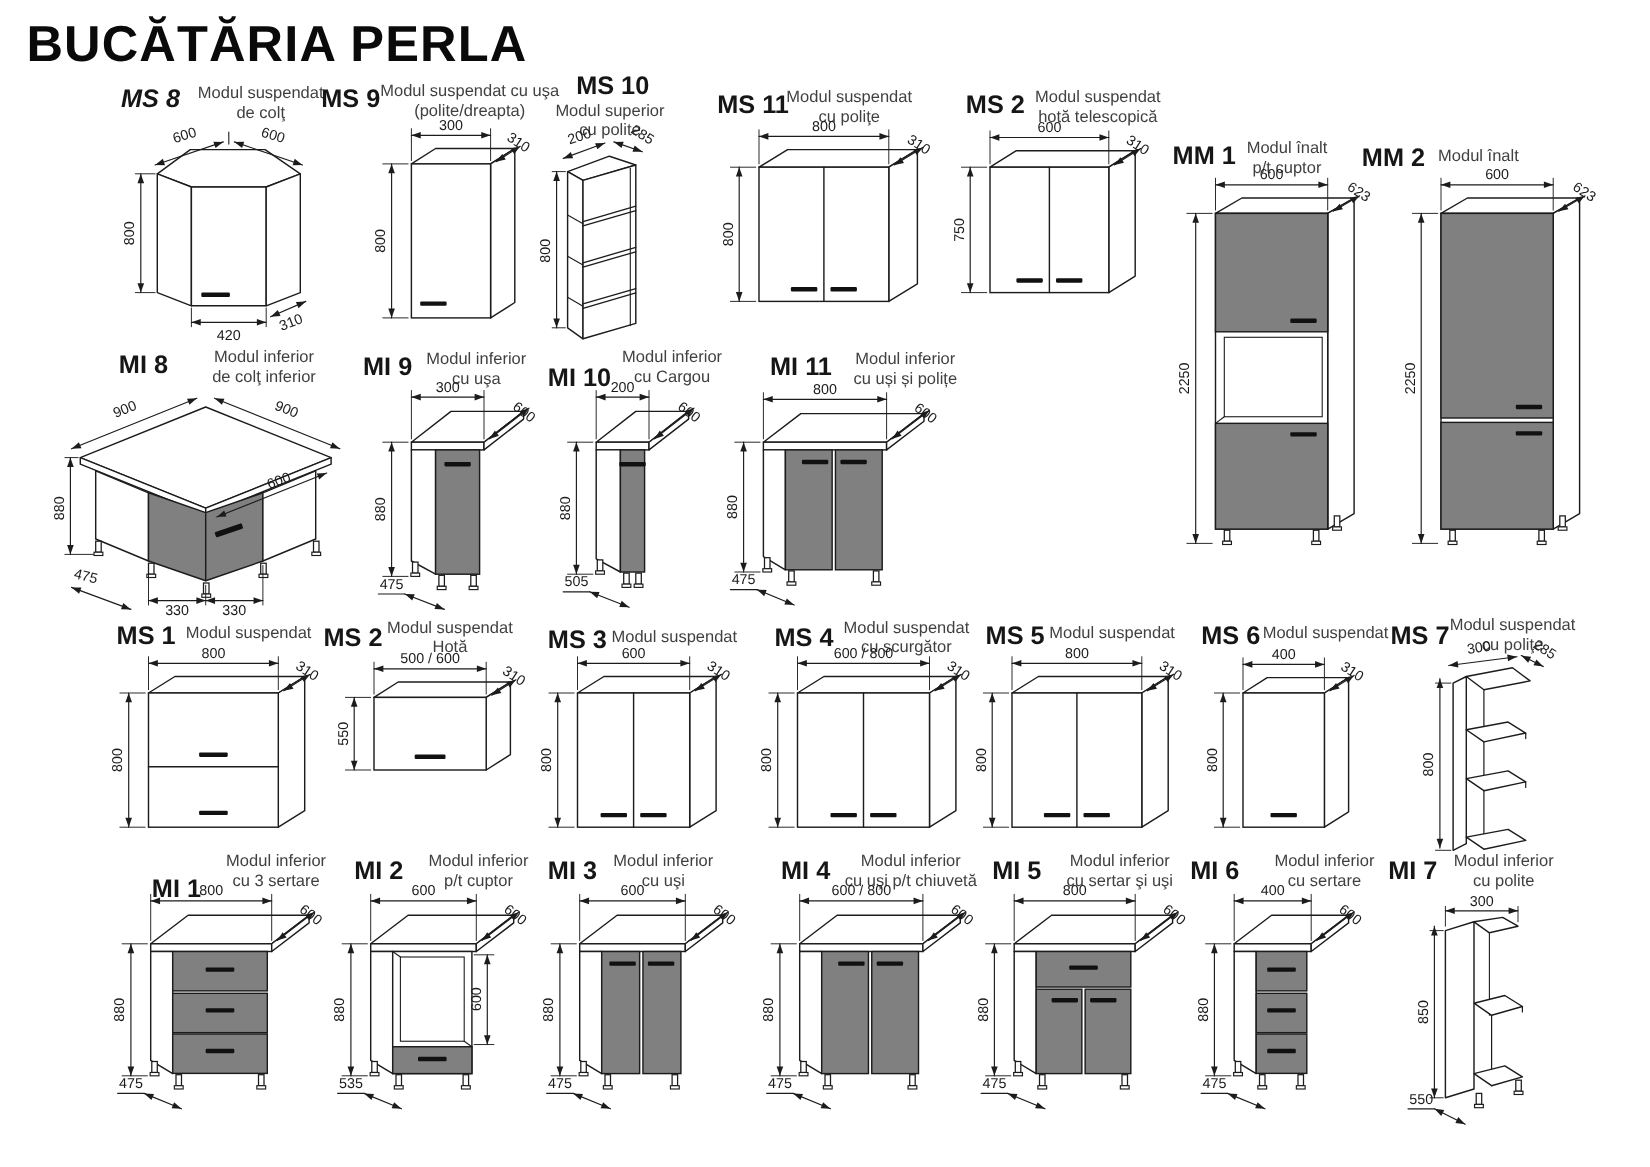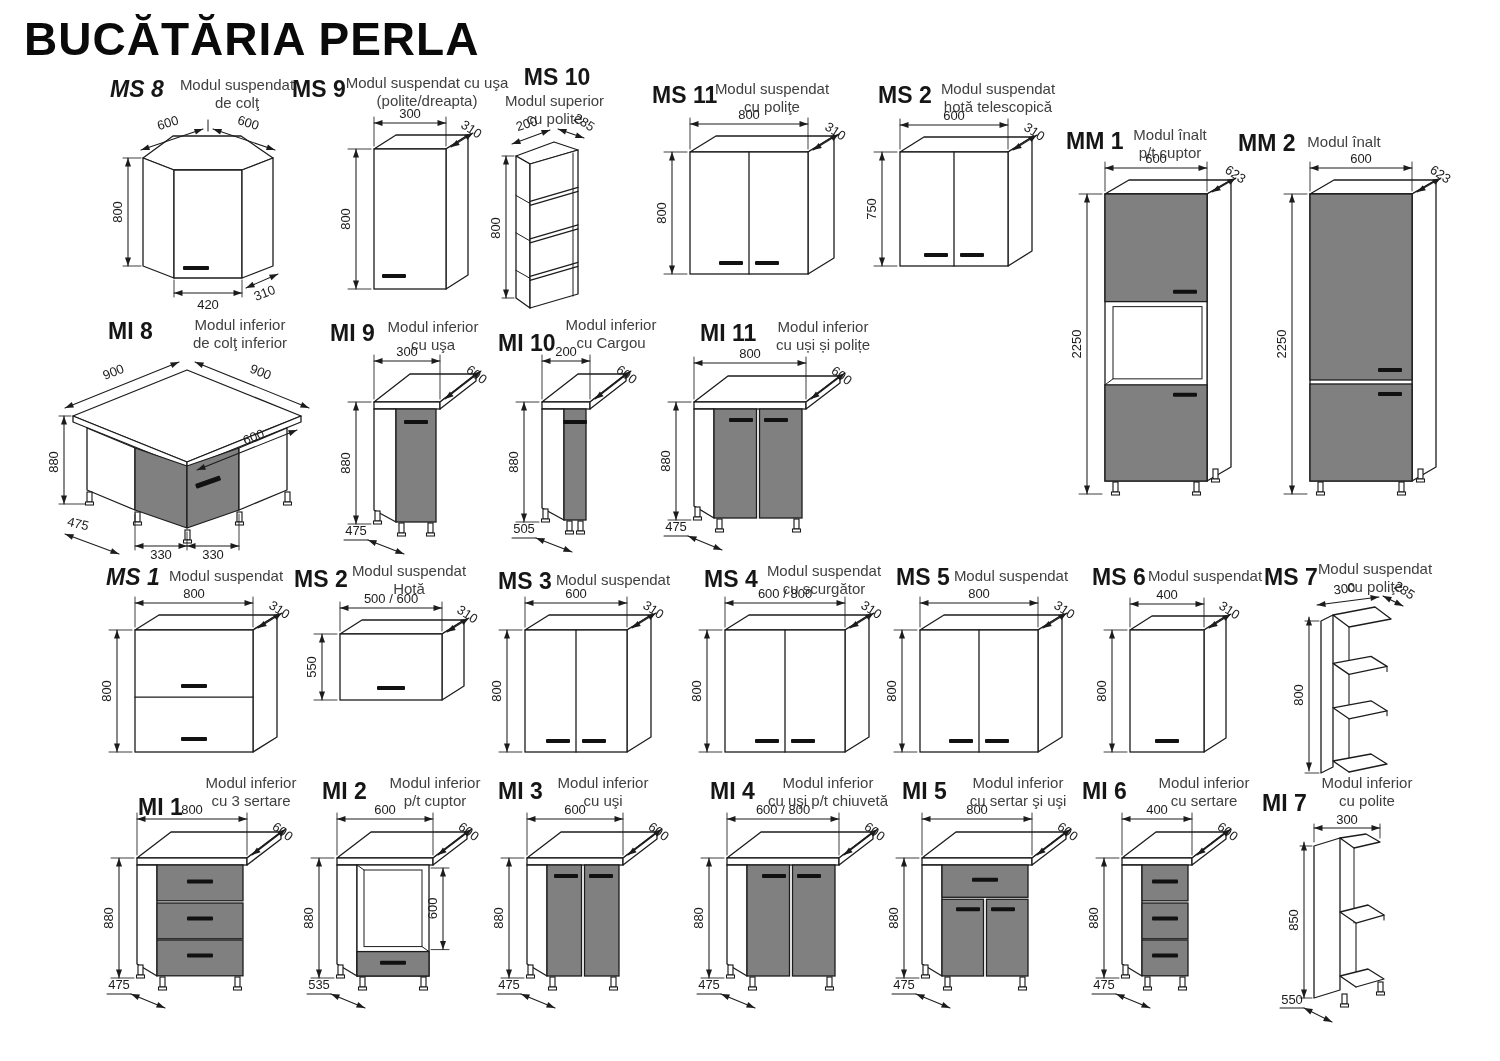--- a/index.html
+++ b/index.html
@@ -464,21 +464,21 @@
             <text fill="#1c1c1c" font-size="13" text-anchor="middle" transform="translate(-24,59) rotate(-90)">880</text>
             <line x1="-30" y1="134" x2="-6" y2="134" stroke="#1c1c1c" stroke-width="1.05" stroke-linecap="round"></line>
             <text fill="#1c1c1c" font-size="13" text-anchor="middle" transform="translate(-18,129) rotate(0)">475</text>
             <line x1="-6" y1="134" x2="28" y2="148" stroke="#1c1c1c" stroke-width="1.05" stroke-linecap="round"></line>
             <polygon points="-6,134 3.002013252797971,134.46233904923736 0.7175144212722042,140.01040764008565" fill="#1c1c1c"></polygon>
             <polygon points="28,148 18.99798674720203,147.53766095076264 21.282485578727798,141.98959235991435" fill="#1c1c1c"></polygon>
           </g>
         </svg>
       </div>
       <div>
-        <div class="mod-code" style="left: 106px; top: 564px; font-style: italic;">MS 1</div>
+        <div class="mod-code" style="left: 106px; top: 564px;">MS 1</div>
         <div class="mod-name" style="left: 160px; top: 567px; width: 132px;">
           <div>Modul suspendat</div>
         </div>
         <svg width="200" height="185" viewBox="0 0 200 185" style="left: 95px; top: 588px;">
           <g transform="translate(40,42)">
             <polygon points="0,0 118,0 142,-15 24,-15" fill="#fff" stroke="#1c1c1c" stroke-width="1.3" stroke-linejoin="round"></polygon>
             <polygon points="118,0 142,-15 142,107 118,122" fill="#fff" stroke="#1c1c1c" stroke-width="1.3" stroke-linejoin="round"></polygon>
             <rect x="0" y="0" width="118" height="122" fill="#fff" stroke="#1c1c1c" stroke-width="1.3"></rect>
             <line x1="0" y1="67.10000000000001" x2="118" y2="67.10000000000001" stroke="#1c1c1c" stroke-width="1.3" stroke-linecap="round"></line>
             <rect x="46" y="54.10000000000001" width="26" height="4" rx="1" fill="#111111" stroke="none"></rect>
@@ -977,21 +977,21 @@
             <text fill="#1c1c1c" font-size="13" text-anchor="middle" transform="translate(-24,60) rotate(-90)">880</text>
             <line x1="-30" y1="136" x2="-6" y2="136" stroke="#1c1c1c" stroke-width="1.05" stroke-linecap="round"></line>
             <text fill="#1c1c1c" font-size="13" text-anchor="middle" transform="translate(-18,131) rotate(0)">475</text>
             <line x1="-6" y1="136" x2="28" y2="150" stroke="#1c1c1c" stroke-width="1.05" stroke-linecap="round"></line>
             <polygon points="-6,136 3.002013252797971,136.46233904923736 0.7175144212722042,142.01040764008565" fill="#1c1c1c"></polygon>
             <polygon points="28,150 18.99798674720203,149.53766095076264 21.282485578727798,143.98959235991435" fill="#1c1c1c"></polygon>
           </g>
         </svg>
       </div>
       <div>
-        <div class="mod-code" style="left: 1262px; top: 778px; margin-top: 12px;">MI 7</div>
+        <div class="mod-code" style="left: 1262px; top: 778px;">MI 7</div>
         <div class="mod-name" style="left: 1308px; top: 774px; width: 118px;">
           <div>Modul inferior</div>
           <div>cu polite</div>
         </div>
         <svg width="140" height="222" viewBox="0 0 140 222" style="left: 1276px; top: 812px;">
           <g transform="translate(24,0)">
             <polygon points="14,34 40,26 40,178 14,186" fill="#fff" stroke="#1c1c1c" stroke-width="1.3" stroke-linejoin="round"></polygon>
             <polygon points="40,26 66,22 80,30 54,36" fill="#fff" stroke="#1c1c1c" stroke-width="1.3" stroke-linejoin="round"></polygon>
             <line x1="54" y1="36" x2="54" y2="111" stroke="#1c1c1c" stroke-width="1" stroke-linecap="round"></line>
             <polygon points="40,100 68,93 84,103 56,111" fill="#fff" stroke="#1c1c1c" stroke-width="1.3" stroke-linejoin="round"></polygon>

